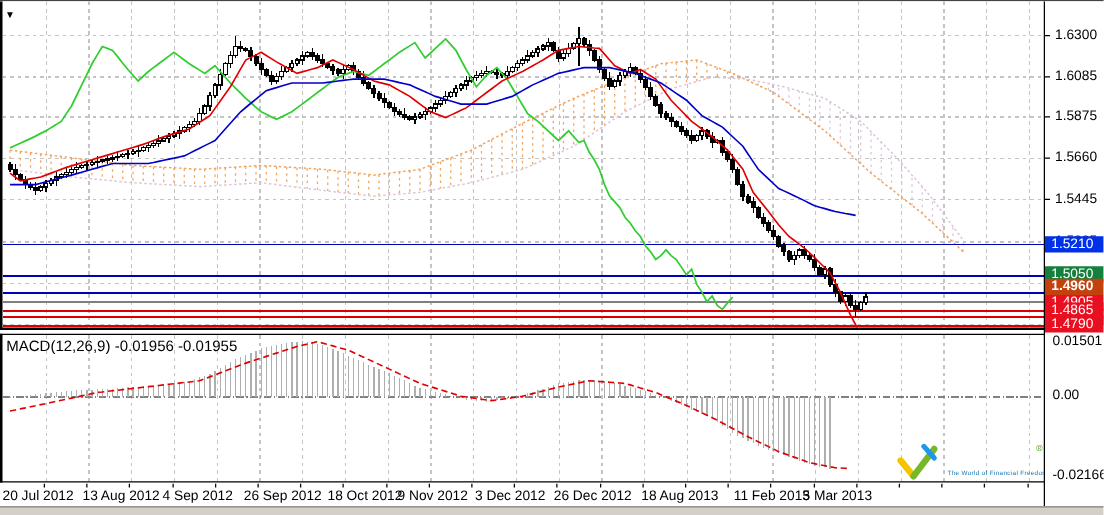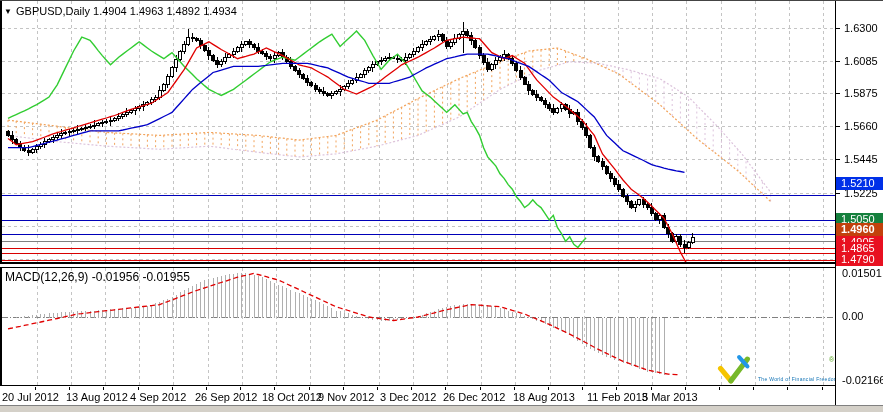--- a/index.html
+++ b/index.html
@@ -513,25 +513,20 @@
           <line x1="690.6999999999999" y1="232.2294999999999" x2="690.6999999999999" y2="243.1279999999997" stroke="#000000"></line>
           <rect x="689.1999999999999" y="236.68099999999976" width="3" height="4.60500000000016" fill="#FFFFFF" stroke="#000000" stroke-width="1"></rect>
         </g>
         <polyline points="6.0,117.3 10.1,115.4 14.2,113.6 18.3,111.7 22.4,109.9 26.5,107.9 30.6,105.7 34.7,103.7 38.8,101.1 42.9,98.7 47.0,96.1 51.1,89.9 55.2,83.8 59.3,75.4 63.4,66.9 67.5,58.5 71.6,50.0 75.7,43.1 79.8,36.2 83.9,37.7 88.0,39.3 92.1,44.3 96.2,49.6 100.3,54.6 104.4,59.2 108.5,63.8 112.6,60.0 116.7,56.2 120.8,53.1 124.9,50.0 129.0,47.0 133.1,43.9 137.2,40.8 141.3,43.9 145.4,47.0 149.5,50.0 153.6,52.6 157.7,55.1 161.8,57.7 165.9,54.6 170.0,51.6 174.1,56.2 178.2,60.8 182.3,65.4 186.4,69.5 190.5,73.5 194.6,77.7 198.7,81.2 202.8,84.9 206.9,88.4 211.0,90.4 215.1,92.5 219.2,94.5 223.3,92.5 227.4,90.4 231.5,88.4 235.6,85.3 239.7,82.3 243.8,79.2 247.9,76.1 252.0,73.0 256.1,70.0 260.2,66.9 264.3,63.8 268.4,60.8 272.5,59.2 276.6,57.7 280.7,56.2 284.8,57.2 288.9,58.2 293.0,59.2 297.1,56.2 301.2,53.1 305.3,50.0 309.4,47.0 313.5,43.9 317.6,40.8 321.7,38.2 325.8,35.7 329.9,33.1 334.0,39.3 338.1,45.4 342.2,41.6 346.3,37.7 350.4,33.9 354.5,30.1 358.6,34.7 362.7,39.3 366.8,47.0 370.9,54.6 375.0,61.5 379.1,68.4 383.2,63.8 387.3,59.2 391.4,56.2 395.5,53.1 399.6,57.7 403.7,62.3 407.8,69.2 411.9,76.1 416.0,83.0 420.1,89.9 424.2,93.0 428.3,96.1 432.4,99.9 436.5,103.7 440.6,107.6 444.7,111.4 448.8,107.6 452.9,103.7 457.0,108.4 461.1,113.0 465.2,111.4 469.3,120.6 473.4,126.8 477.5,134.4 481.6,146.7 485.7,155.9 489.8,160.5 493.9,165.1 498.0,172.8 502.1,177.4 506.2,183.6 510.3,188.2 514.4,195.8 518.5,200.5 522.6,206.6 526.7,203.5 530.8,198.9 534.9,203.5 539.0,206.6 543.1,212.7 547.2,218.9 551.3,214.3 555.4,226.5 559.5,232.7 563.6,240.4 567.7,235.8 571.8,243.4 575.9,246.5 580.0,241.3 584.1,236.7" fill="none" stroke="#32CD32" stroke-width="1.4"></polyline>
         <polyline points="6.0,137.5 10.1,140.6 14.2,143.7 18.3,142.9 22.4,142.1 26.5,141.4 30.6,140.6 34.7,139.1 38.8,137.5 42.9,136.0 47.0,134.4 51.1,132.9 55.2,131.7 59.3,130.5 63.4,129.2 67.5,128.0 71.6,126.8 75.7,125.5 79.8,124.3 83.9,123.1 88.0,121.9 92.1,120.6 96.2,119.4 100.3,118.2 104.4,117.0 108.5,115.7 112.6,114.5 116.7,113.0 120.8,111.4 124.9,109.9 129.0,108.4 133.1,107.1 137.2,105.9 141.3,104.7 145.4,103.4 149.5,102.2 153.6,99.5 157.7,96.8 161.8,94.2 165.9,91.5 170.0,85.7 174.1,80.0 178.2,74.2 182.3,68.4 186.4,61.3 190.5,54.1 194.6,47.0 198.7,44.9 202.8,42.9 206.9,40.8 211.0,43.4 215.1,45.9 219.2,48.5 223.3,50.8 227.4,53.1 231.5,55.4 235.6,57.7 239.7,56.5 243.8,55.4 247.9,54.2 252.0,53.1 256.1,51.0 260.2,49.0 264.3,47.0 268.4,48.9 272.5,50.8 276.6,52.7 280.7,54.6 284.8,56.9 288.9,59.2 293.0,61.5 297.1,63.8 301.2,64.9 305.3,65.9 309.4,66.9 313.5,69.2 317.6,71.5 321.7,73.8 325.8,76.1 329.9,79.2 334.0,82.3 338.1,85.3 342.2,88.4 346.3,89.9 350.4,91.5 354.5,93.0 358.6,91.1 362.7,89.2 366.8,87.2 370.9,85.3 375.0,82.3 379.1,79.2 383.2,76.1 387.3,73.0 391.4,70.0 395.5,66.9 399.6,63.8 403.7,61.9 407.8,60.0 411.9,58.1 416.0,56.2 420.1,53.9 424.2,51.6 428.3,49.3 432.4,47.0 436.5,44.4 440.6,41.8 444.7,39.3 448.8,38.5 452.9,37.7 457.0,37.0 461.1,36.2 465.2,36.6 469.3,37.0 473.4,37.4 477.5,37.7 481.6,42.3 485.7,47.0 489.8,51.6 493.9,53.6 498.0,55.7 502.1,57.7 506.2,56.2 510.3,54.6 514.4,57.2 518.5,59.7 522.6,62.3 526.7,67.9 530.8,73.6 534.9,79.2 539.0,83.4 543.1,87.6 547.2,91.9 551.3,96.1 555.4,99.1 559.5,102.2 563.6,105.3 567.7,108.4 571.8,111.9 575.9,115.5 580.0,119.1 584.1,124.2 588.2,129.3 592.3,134.4 596.4,143.7 600.5,152.9 604.6,158.0 608.7,163.1 612.8,168.2 616.9,173.6 621.0,179.0 625.1,183.6 629.2,188.2 633.3,191.2 637.4,194.3 641.5,197.4 645.6,201.2 649.7,205.1 653.8,209.2 657.9,213.2 662.0,217.3 666.1,225.0 670.2,232.7 674.3,241.9 678.4,251.1 682.5,258.8 686.6,266.5" fill="none" stroke="#E00000" stroke-width="1.3"></polyline>
         <polyline points="6.0,146.7 10.1,146.7 14.2,146.7 18.3,146.7 22.4,146.7 26.5,146.7 30.6,145.6 34.7,144.5 38.8,143.4 42.9,142.3 47.0,141.2 51.1,140.2 55.2,139.1 59.3,137.9 63.4,136.8 67.5,135.6 71.6,134.4 75.7,133.3 79.8,132.1 83.9,131.0 88.0,129.8 92.1,129.8 96.2,129.8 100.3,129.8 104.4,129.8 108.5,129.8 112.6,129.8 116.7,129.8 120.8,129.0 124.9,128.1 129.0,127.2 133.1,126.3 137.2,125.5 141.3,124.6 145.4,123.7 149.5,121.7 153.6,119.6 157.7,117.6 161.8,115.5 165.9,113.5 170.0,111.4 174.1,106.8 178.2,102.2 182.3,97.6 186.4,93.0 190.5,88.4 194.6,85.0 198.7,81.6 202.8,78.3 206.9,74.9 211.0,71.5 215.1,70.3 219.2,69.1 223.3,67.8 227.4,66.6 231.5,65.4 235.6,65.4 239.7,65.4 243.8,65.4 247.9,65.4 252.0,65.4 256.1,65.4 260.2,64.9 264.3,64.4 268.4,63.8 272.5,63.3 276.6,62.8 280.7,62.3 284.8,62.3 288.9,62.3 293.0,62.3 297.1,62.3 301.2,62.3 305.3,62.3 309.4,63.2 313.5,64.1 317.6,65.1 321.7,66.0 325.8,66.9 329.9,68.8 334.0,70.6 338.1,72.4 342.2,74.3 346.3,76.1 350.4,77.3 354.5,78.6 358.6,79.8 362.7,81.0 366.8,82.3 370.9,82.3 375.0,82.3 379.1,82.3 383.2,82.3 387.3,82.3 391.4,81.0 395.5,79.8 399.6,78.6 403.7,77.3 407.8,76.1 411.9,73.8 416.0,71.5 420.1,69.2 424.2,66.9 428.3,65.1 432.4,63.2 436.5,61.4 440.6,59.5 444.7,57.7 448.8,56.8 452.9,55.9 457.0,54.9 461.1,54.0 465.2,53.1 469.3,53.1 473.4,53.1 477.5,53.1 481.6,53.1 485.7,53.1 489.8,54.0 493.9,54.9 498.0,55.9 502.1,56.8 506.2,57.7 510.3,59.2 514.4,60.8 518.5,62.3 522.6,63.8 526.7,65.4 530.8,68.1 534.9,70.9 539.0,73.7 543.1,76.4 547.2,79.2 551.3,83.3 555.4,87.4 559.5,91.5 563.6,93.8 567.7,96.1 571.8,98.4 575.9,100.7 580.0,104.5 584.1,108.4 588.2,112.2 592.3,116.0 596.4,122.2 600.5,128.3 604.6,134.4 608.7,138.3 612.8,142.1 616.9,146.0 621.0,149.8 625.1,151.7 629.2,153.6 633.3,155.6 637.4,157.5 641.5,159.5 645.6,161.6 649.7,163.6 653.8,164.8 657.9,165.9 662.0,167.1 666.1,168.2 670.2,169.0 674.3,169.8 678.4,170.5 682.5,171.3" fill="none" stroke="#0000C8" stroke-width="1.3"></polyline>
       </svg>
   </div>
 
   <span id="title-arrow" class="abs">▼</span>
-  <div id="chart-title" class="abs">
-    <span>GBPUSD,Daily</span>
-    <span> </span>
-    <span>1.4904 1.4963 1.4892 1.4934</span>
-  </div>
 
   <div id="macd-panel" class="abs">
     <svg id="macd-svg" width="834" height="117">
         <g shape-rendering="crispEdges">
           <line x1="35" y1="0" x2="35" y2="117" stroke="#C4C4C4" stroke-dasharray="3 3"></line>
           <line x1="69.2" y1="0" x2="69.2" y2="117" stroke="#C4C4C4" stroke-dasharray="3 3"></line>
           <line x1="103.4" y1="0" x2="103.4" y2="117" stroke="#C4C4C4" stroke-dasharray="3 3"></line>
           <line x1="137.60000000000002" y1="0" x2="137.60000000000002" y2="117" stroke="#C4C4C4" stroke-dasharray="3 3"></line>
           <line x1="171.8" y1="0" x2="171.8" y2="117" stroke="#C4C4C4" stroke-dasharray="3 3"></line>
           <line x1="206" y1="0" x2="206" y2="117" stroke="#C4C4C4" stroke-dasharray="3 3"></line>
@@ -756,21 +751,21 @@
       <div class="ytick-mark" style="top: 158px;"></div>
       <div class="ytick-label" style="top: 152px;">1.5445</div>
       <div class="ytick-mark" style="top: 192px;"></div>
       <div class="ytick-label" style="top: 186px;">1.5225</div>
       <div class="ytick-mark" style="top: 225px;"></div>
       <div class="ytick-label" style="top: 219px;">1.5010</div>
       <div class="ytick-mark" style="top: 258px;"></div>
       <div class="ytick-label" style="top: 252px;">1.4795</div>
       <div class="badge" style="top: 235px; background: rgb(232, 16, 32); z-index: 1;">1.4905</div>
       <div class="badge" style="top: 246px; background: rgb(232, 16, 32); z-index: 1;">1.4833</div>
-      <div class="badge" style="top: 176px; background: rgb(0, 48, 232); z-index: 2;">1.5210</div>
+      <div class="badge" style="top: 188px; background: rgb(0, 48, 232); z-index: 2;">1.5210</div>
       <div class="badge" style="top: 212px; background: #15803d; z-index: 2;">1.5050</div>
       <div class="badge" style="top: 222px; background: #c2410c; z-index: 3; font-weight: bold;">1.4960</div>
       <div class="badge" style="top: 241px; background: rgb(232, 16, 32); z-index: 3;">1.4865</div>
       <div class="badge" style="top: 252px; background: rgb(232, 16, 32); z-index: 4;">1.4790</div>
     </div>
 
   <div id="date-axis" class="abs">
       <div class="date-tick" style="left: 35px;"></div>
       <div class="date-tick" style="left: 69px;"></div>
       <div class="date-tick" style="left: 103px;"></div>

